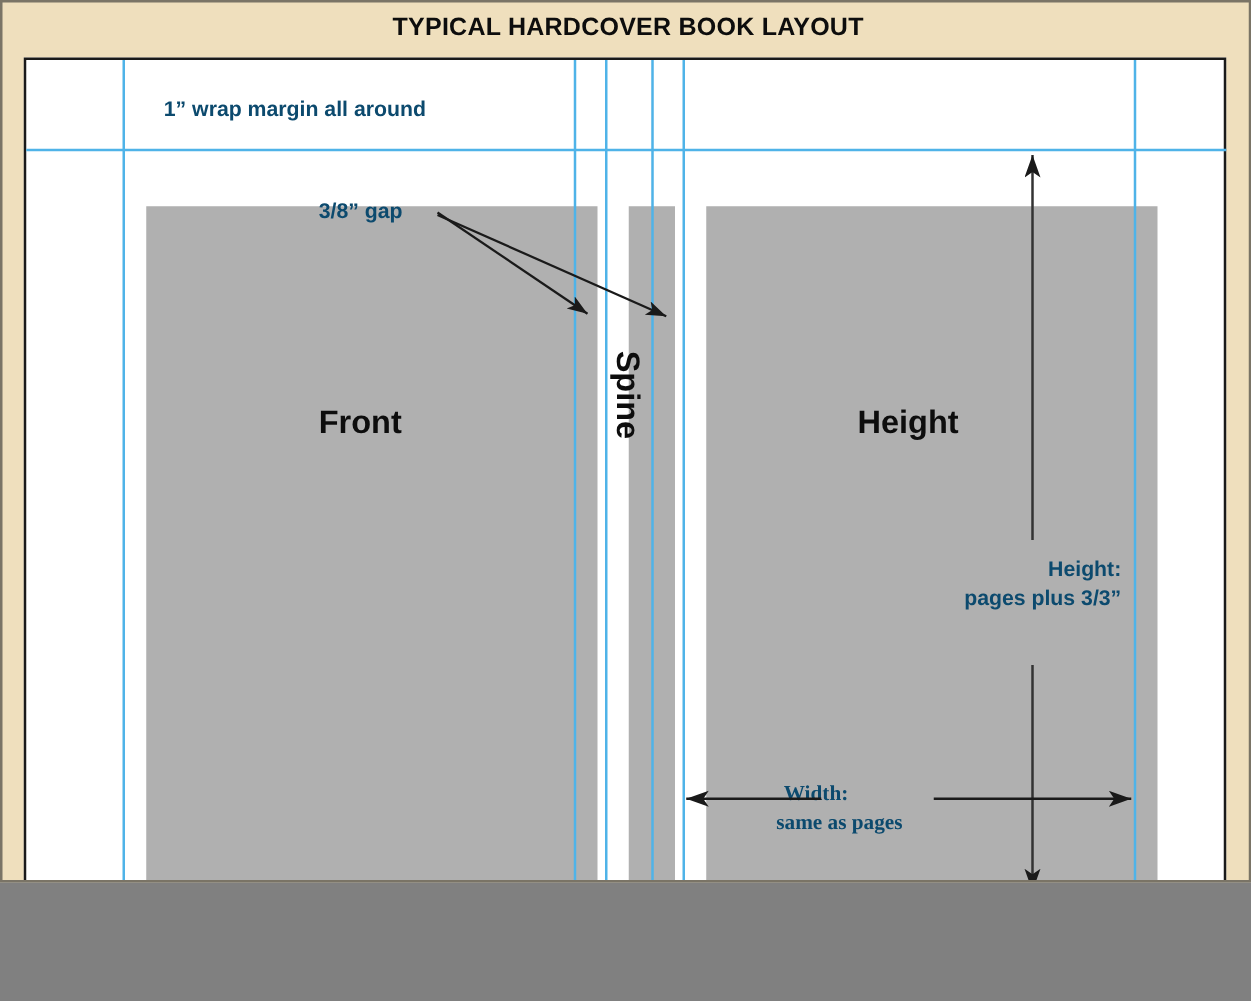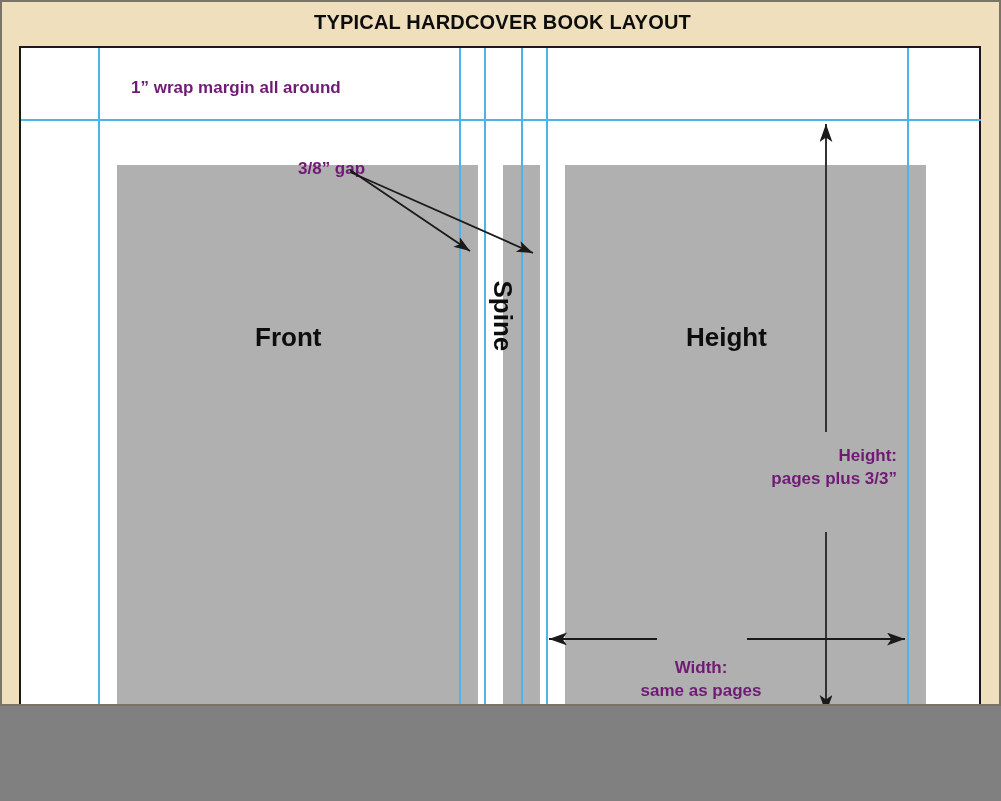--- a/index.html
+++ b/index.html
@@ -80,39 +80,40 @@
     width: 60px;
     text-align: center;
     transform: rotate(90deg);
     transform-origin: center center;
   }
   
   .note {
     position: absolute;
     font-size: 17px;
     font-weight: bold;
-    color: #701a75;
+    color: #0c4a6e;
     white-space: nowrap;
     line-height: 1.33;
   }
   #note-wrap { left: 129px; top: 75px; }
-  #note-gap  { left: 253px; top: 156px; margin-left: 43px; }
+  #note-gap  { left: 253px; top: 156px; }
   #note-height {
     left: 723px;
     top: 443px;
     width: 172px;
     text-align: right;
     white-space: normal;
   }
   #note-width {
     left: 619px;
-    top: 655px;
+    top: 622px;
     width: 160px;
-    text-align: center;
+    text-align: left;
     white-space: normal;
+    font-family: Liberation Serif, serif;
   }
   #note-width .ln1 { background: #b0b0b0; padding: 0 6px; }
   
   #arrows {
     position: absolute;
     left: 0;
     top: 0;
     width: 1001px;
     height: 801px;
     pointer-events: none;

